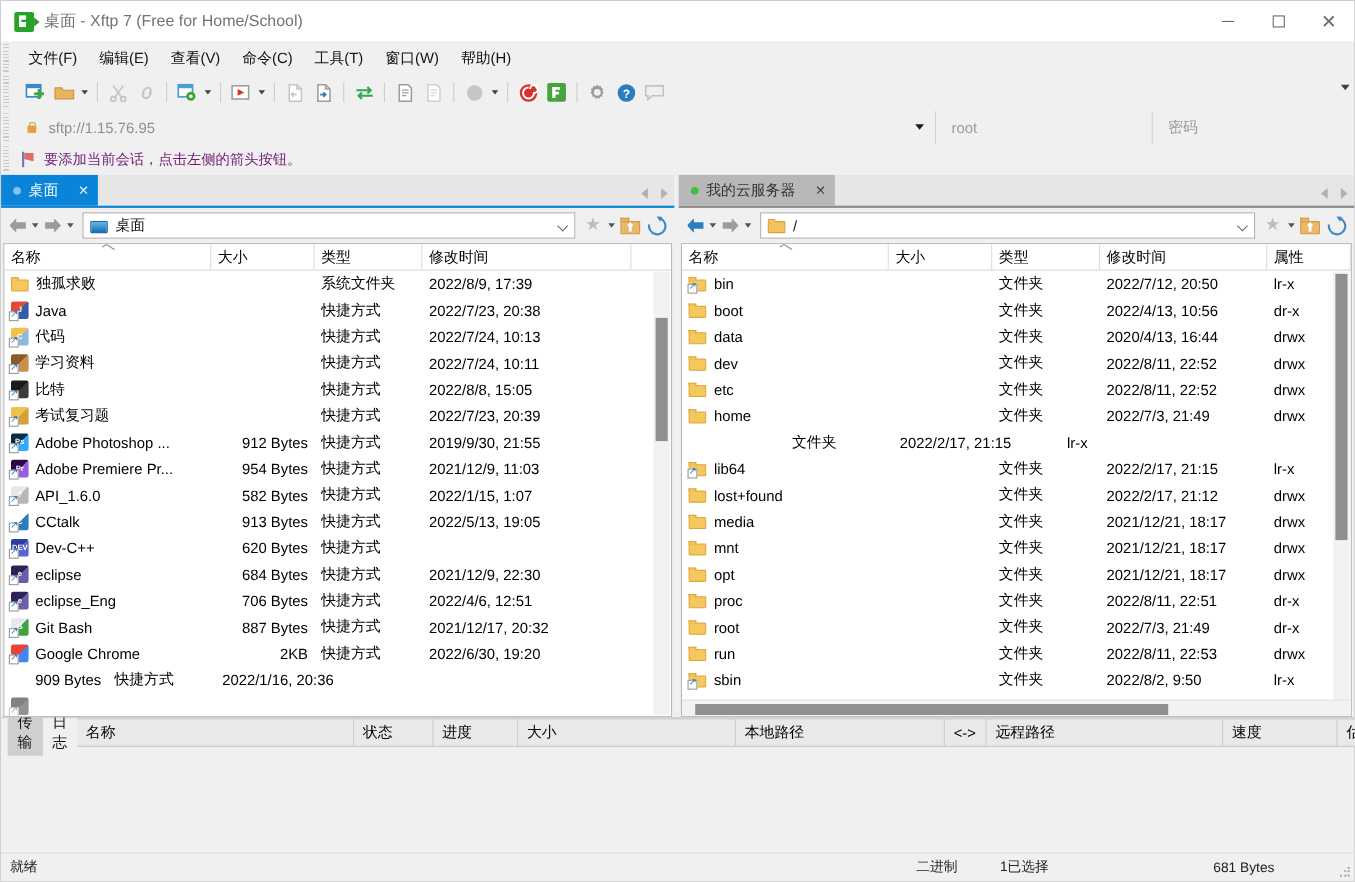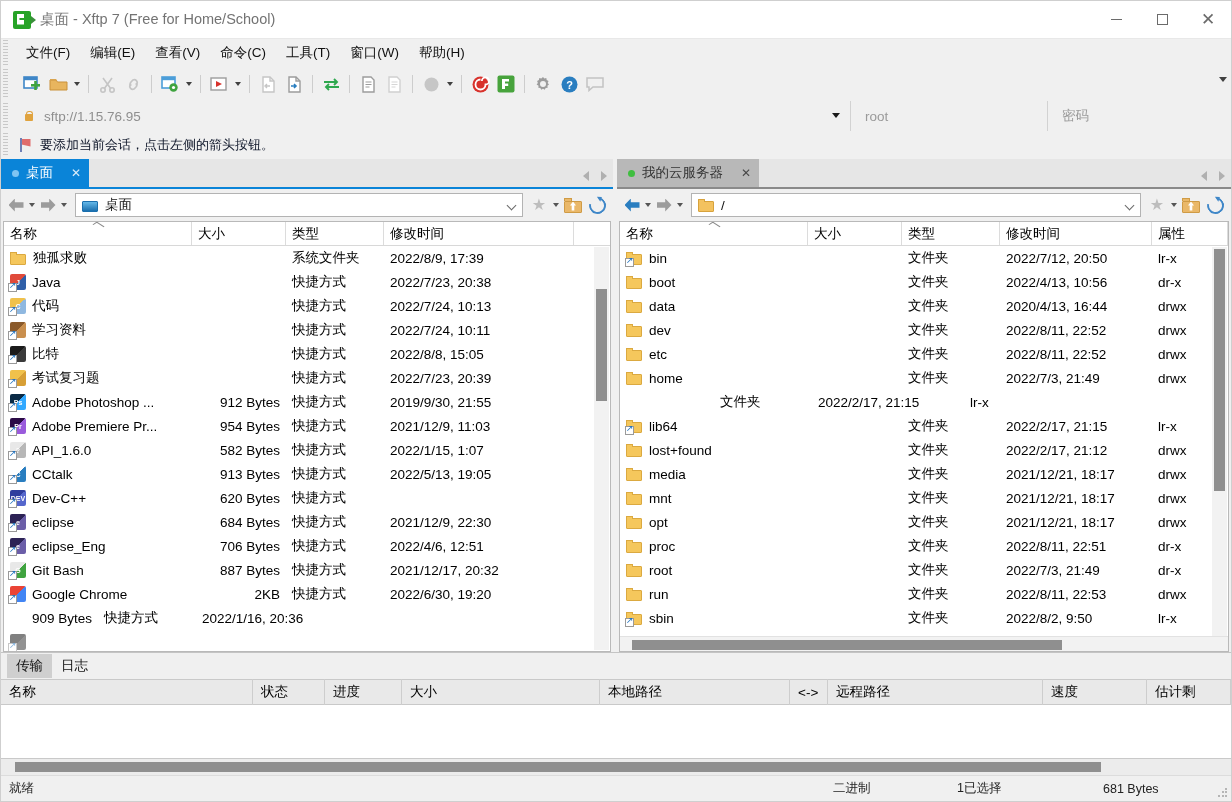--- a/index.html
+++ b/index.html
@@ -196,21 +196,21 @@
     content: "";
     position: absolute; left: 1px; top: 0; width: 1.5px; height: 14px; background: #6f7fb5;
   }
   .notice-flag::after {
     content: "";
     position: absolute; left: 2.5px; top: 0.5px;
     width: 9px; height: 8px;
     background: #e06c6c;
     clip-path: polygon(0 0, 100% 0, 100% 100%, 0 75%);
   }
-  .notice-text { font-size: 13px; color: #0f172a; }
+  .notice-text { font-size: 13px; color: #701a75; }
 
   
   .panes {
     flex: 1;
     display: flex;
     min-height: 0;
     background: #f0f0f0;
   }
   .pane {
     display: flex; flex-direction: column;
@@ -454,21 +454,21 @@
   }
   .hscroll .thumb {
     position: absolute; top: 3px; height: 10px;
     background: #8f8f8f;
   }
   .cutrow { opacity: .55; }
 
   
   .xferpanel {
     flex: 0 0 123px;
-    display: flex; flex-direction: column;
+    display: flex; flex-direction: row;
     background: #f0f0f0;
     border-top: 1px solid #c4c4c4;
   }
   .xfer-tabs {
     height: 26px; min-height: 26px;
     display: flex; align-items: center;
     padding-left: 6px;
     background: #f0f0f0;
   }
   .xfer-tab {
@@ -504,21 +504,21 @@
   .statusbar {
     flex: 0 0 26px;
     display: flex; align-items: center;
     background: #f0f0f0;
     border-top: 1px solid #dcdcdc;
     font-size: 12.5px; color: #222;
     position: relative;
   }
   .st-ready { padding-left: 8px; }
   .st-mid { position: absolute; left: 832px; }
-  .st-sel { position: absolute; left: 908px; margin-left: 48px; }
+  .st-sel { position: absolute; left: 908px; }
   .st-size { position: absolute; left: 1102px; }
   .grip {
     position: absolute; right: 3px; bottom: 3px;
     width: 11px; height: 11px;
     background:
       radial-gradient(circle at 2px 9px, #b5b5b5 1px, transparent 1.2px),
       radial-gradient(circle at 6px 9px, #b5b5b5 1px, transparent 1.2px),
       radial-gradient(circle at 9px 9px, #b5b5b5 1px, transparent 1.2px),
       radial-gradient(circle at 6px 5px, #b5b5b5 1px, transparent 1.2px),
       radial-gradient(circle at 9px 5px, #b5b5b5 1px, transparent 1.2px),

